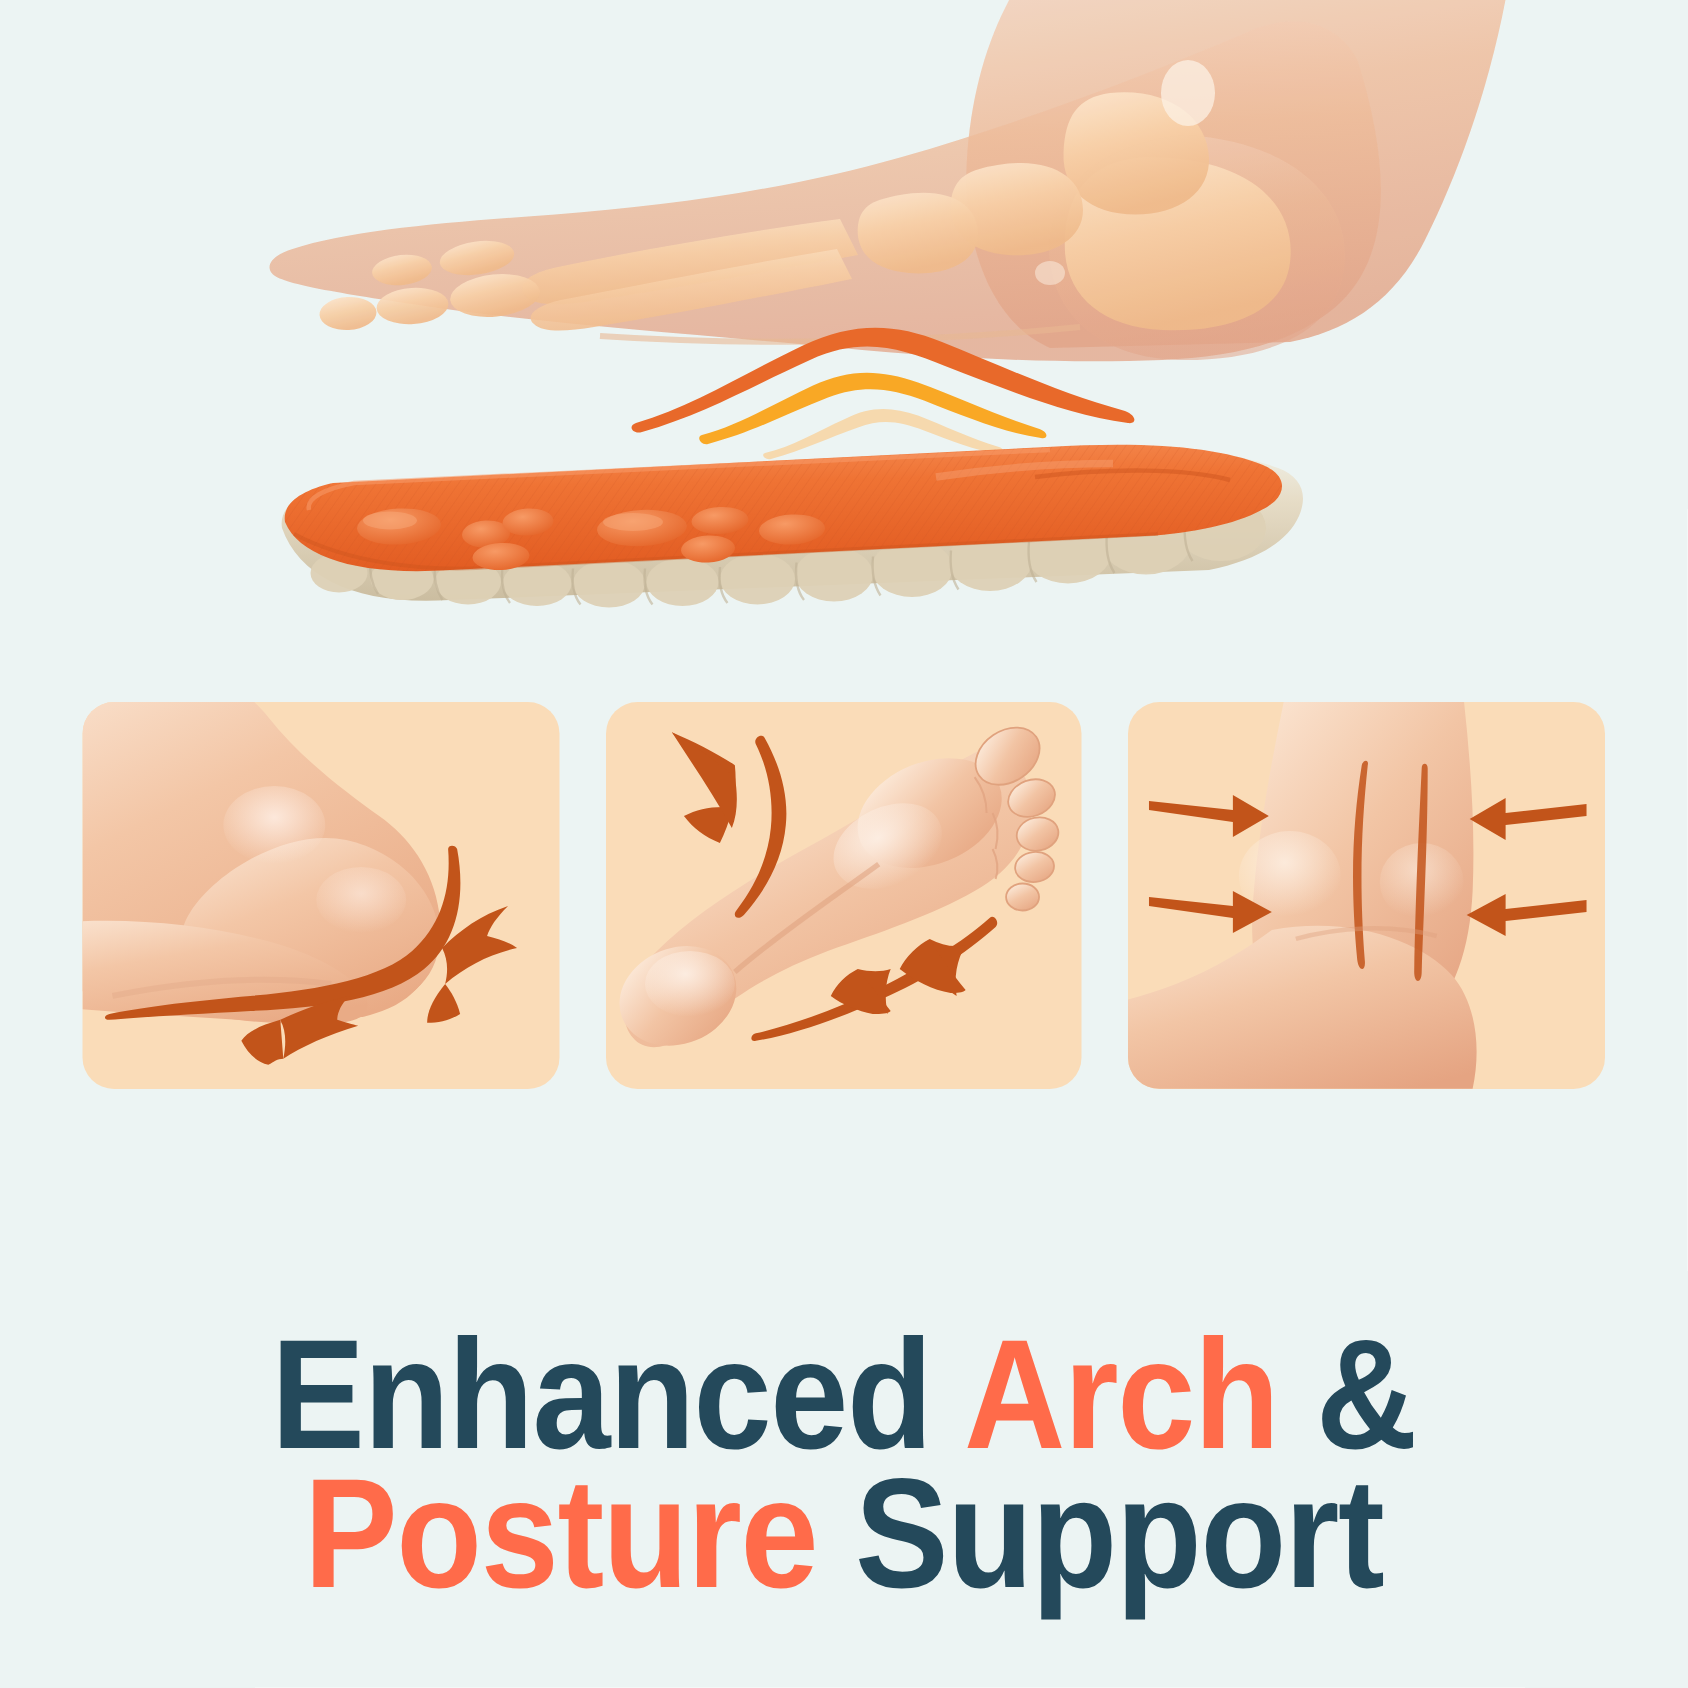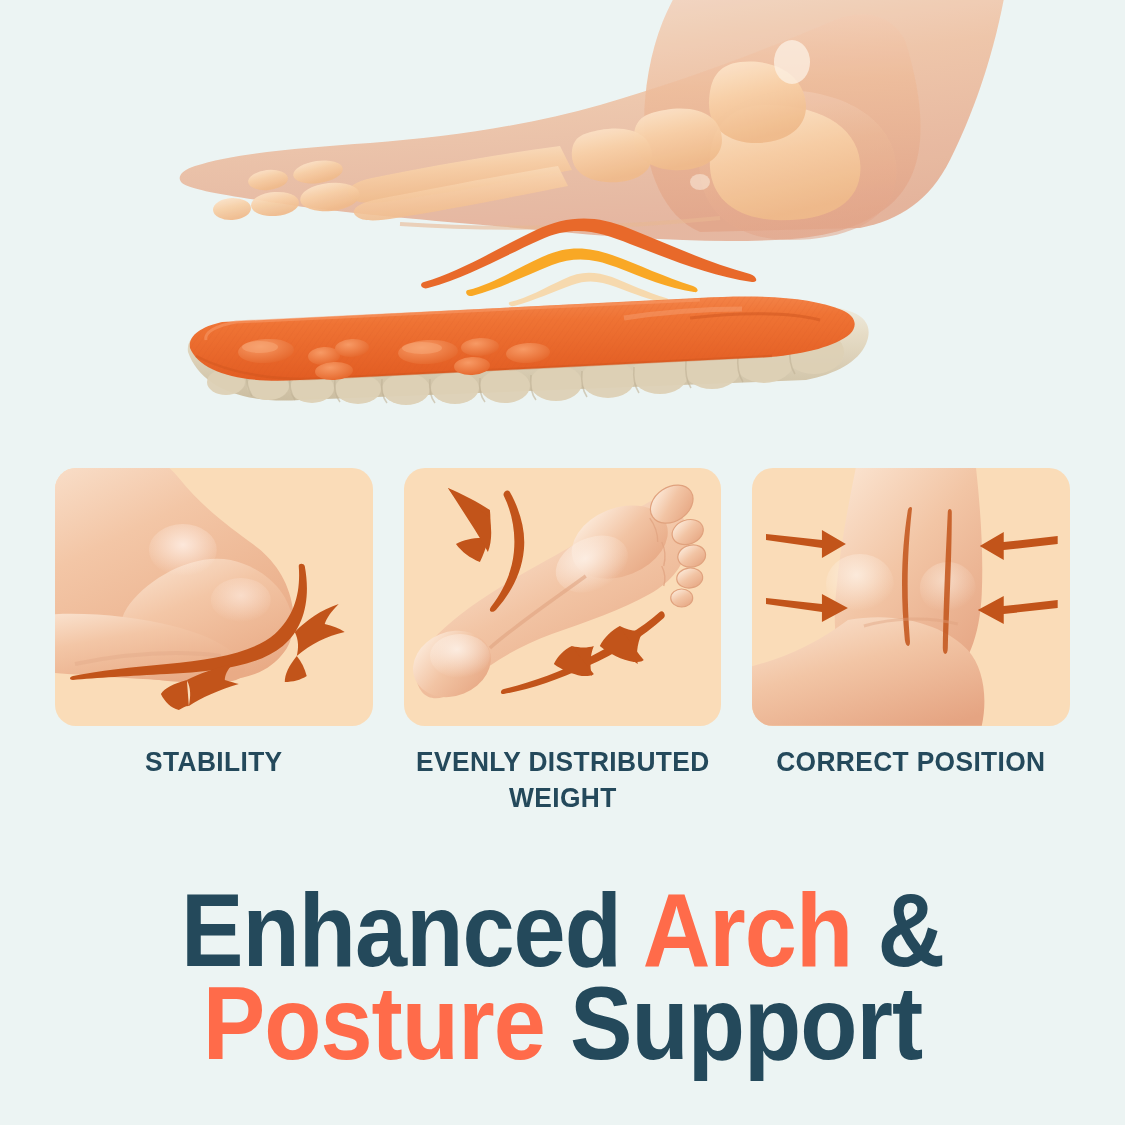--- a/index.html
+++ b/index.html
@@ -473,24 +473,19 @@
         </g>
 
         <g fill="#c2541a">
           <path d="M306 68 L252 74 L252 64 L228 78 L252 92 L252 82 L306 76 Z"></path>
           <path d="M306 132 L252 138 L252 128 L226 142 L252 156 L252 146 L306 140 Z"></path>
         </g>
       </svg>
     </div>
   </div>
 
-  <div id="captions">
-    <div class="caption">STABILITY</div>
-    <div class="caption">EVENLY DISTRIBUTED WEIGHT</div>
-    <div class="caption">CORRECT POSITION</div>
-  </div>
 
   <div id="headline">
     <span class="hl-line"><span>Enhanced </span><span class="hl-accent">Arch</span><span> &amp;</span></span>
     <span class="hl-line"><span class="hl-accent">Posture</span><span> Support</span></span>
   </div>
 
 </div>
 
 </body></html>

